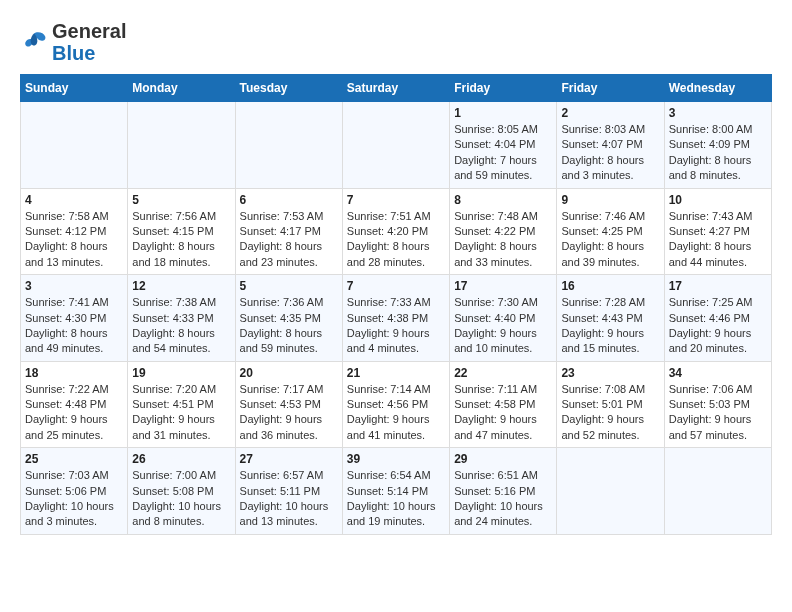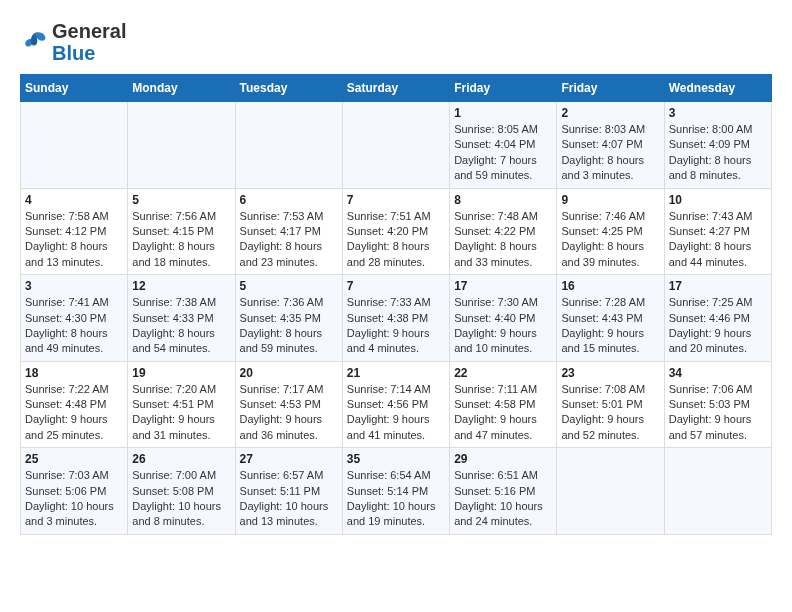--- a/index.html
+++ b/index.html
@@ -235,21 +235,21 @@
         </td>
         <td>
           <span class="day-num">26</span>
           <div class="day-info">Sunrise: 7:00 AM<br>Sunset: 5:08 PM<br>Daylight: 10 hours and 8 minutes.</div>
         </td>
         <td>
           <span class="day-num">27</span>
           <div class="day-info">Sunrise: 6:57 AM<br>Sunset: 5:11 PM<br>Daylight: 10 hours and 13 minutes.</div>
         </td>
         <td>
-          <span class="day-num">35</span>
+          <span class="day-num">39</span>
           <div class="day-info">Sunrise: 6:54 AM<br>Sunset: 5:14 PM<br>Daylight: 10 hours and 19 minutes.</div>
         </td>
         <td>
           <span class="day-num">29</span>
           <div class="day-info">Sunrise: 6:51 AM<br>Sunset: 5:16 PM<br>Daylight: 10 hours and 24 minutes.</div>
         </td>
         <td class="empty-cell"></td>
         <td class="empty-cell"></td>
       </tr>
     </tbody>

